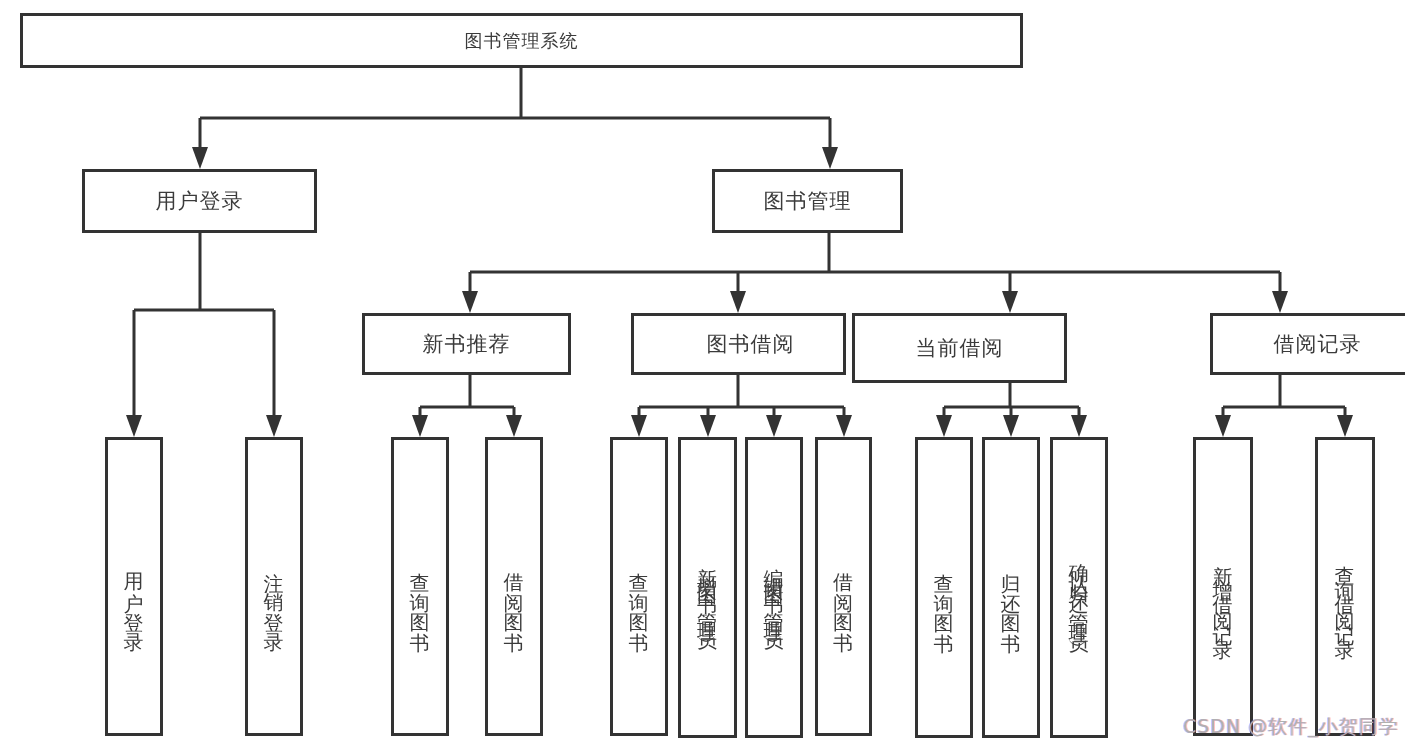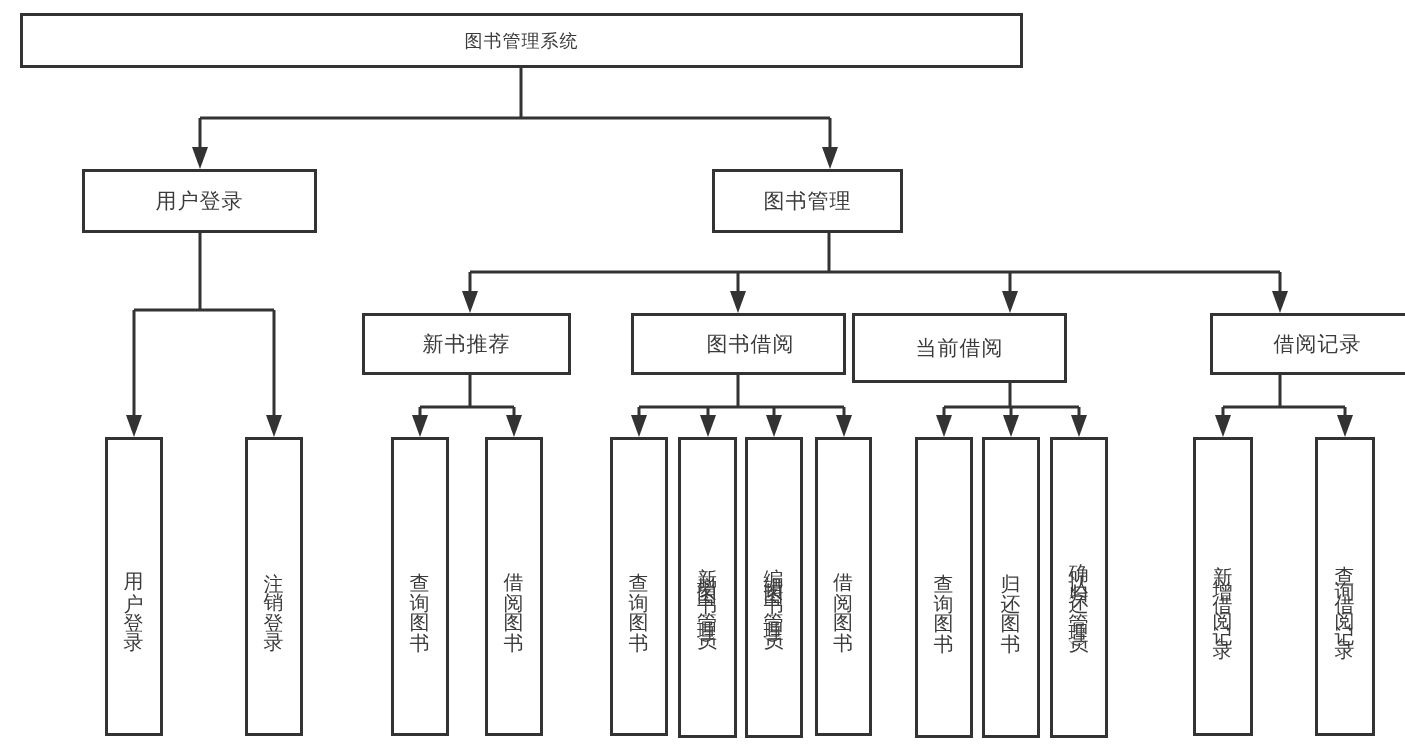--- a/index.html
+++ b/index.html
@@ -128,13 +128,14 @@
   <div class="node" style="left:1050px;top:437px;width:58px;height:301px;">
     <span class="vlabel vt8">确认归还（管理员）</span>
   </div>
   <div class="node" style="left:1193px;top:437px;width:60px;height:299px;">
     <span class="vlabel vt6">新增借阅记录</span>
   </div>
   <div class="node" style="left:1315px;top:437px;width:60px;height:299px;">
     <span class="vlabel vt6">查询借阅记录</span>
   </div>
 
+  <div class="watermark">CSDN @软件_小贺同学</div>
 </div>
 
 </body></html>

